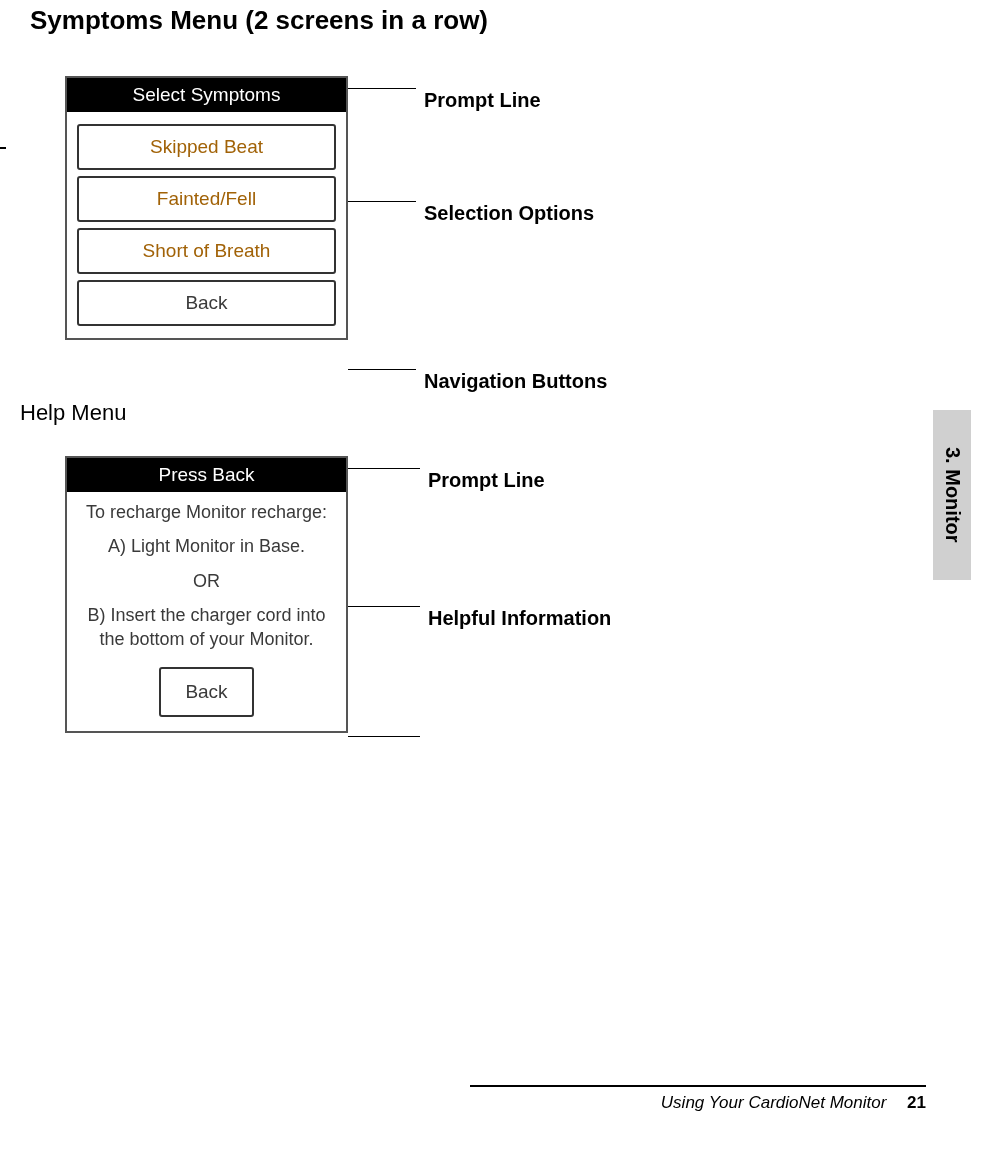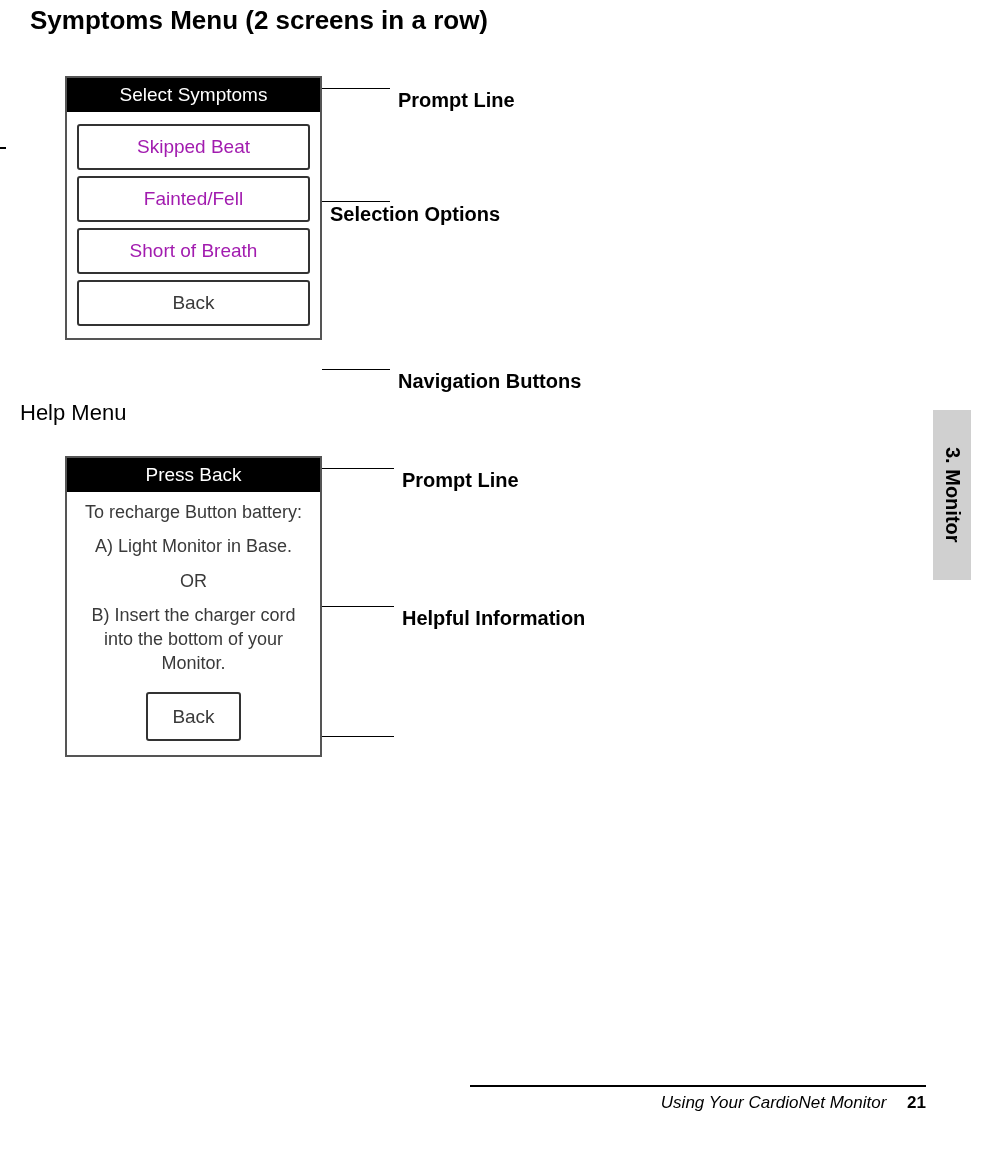--- a/index.html
+++ b/index.html
@@ -28,21 +28,21 @@
       margin-bottom: 30px;
     }
     .diagram-row {
       display: flex;
       align-items: flex-start;
       margin-left: 65px;
       margin-bottom: 60px;
     }
     .device-screen {
       border: 2px solid #555;
-      width: 257px;
+      width: 283px;
       background: white;
       position: relative;
     }
     .prompt-bar {
       background: black;
       color: white;
       text-align: center;
       font-size: 19px;
       padding: 6px 0;
       font-family: Arial, sans-serif;
@@ -51,21 +51,21 @@
       padding: 12px 10px;
     }
     .option-btn {
       border: 2px solid #333;
       border-radius: 3px;
       text-align: center;
       font-size: 19px;
       padding: 10px 0;
       margin-bottom: 6px;
       background: white;
-      color: #a21caf;
+      color: #a16207;
       font-family: Arial, sans-serif;
     }
     .nav-row {
       display: flex;
       gap: 6px;
       margin-top: 2px;
     }
     .nav-btn {
       border: 2px solid #333;
       border-radius: 3px;
@@ -175,38 +175,38 @@
       <div class="nav-row">
         <div class="nav-btn">Back</div>
       </div>
     </div>
   </div>
   <div class="labels-col">
     <div class="label-item" style="top: 12px; left: 0;">
       <div class="leader" style="width: 68px;"></div>
       <div class="label-text">Prompt Line</div>
     </div>
-    <div class="label-item" style="top: 125px; left: 0; flex-direction: column;">
+    <div class="label-item" style="top: 125px; left: 0;">
       <div class="leader" style="width: 68px;"></div>
       <div class="label-text">Selection Options</div>
     </div>
     <div class="label-item" style="top: 293px; left: 0;">
       <div class="leader" style="width: 68px;"></div>
       <div class="label-text">Navigation Buttons</div>
     </div>
   </div>
 </div>
 
 <h2 class="heading2">Help  Menu</h2>
 
 <div class="diagram-row">
   <div class="device-screen">
     <div class="prompt-bar">Press Back</div>
     <div class="help-body">
-      <p>To recharge Button battery:</p>
+      <p>To recharge Monitor recharge:</p>
       <p>A) Light Monitor in Base.</p>
       <p>OR</p>
       <p>B) Insert the charger cord into the bottom of your Monitor.</p>
       <div class="help-back">Back</div>
     </div>
   </div>
   <div class="labels-col">
     <div class="label-item" style="top: 12px; left: 0;">
       <div class="leader" style="width: 72px;"></div>
       <div class="label-text">Prompt Line</div>

